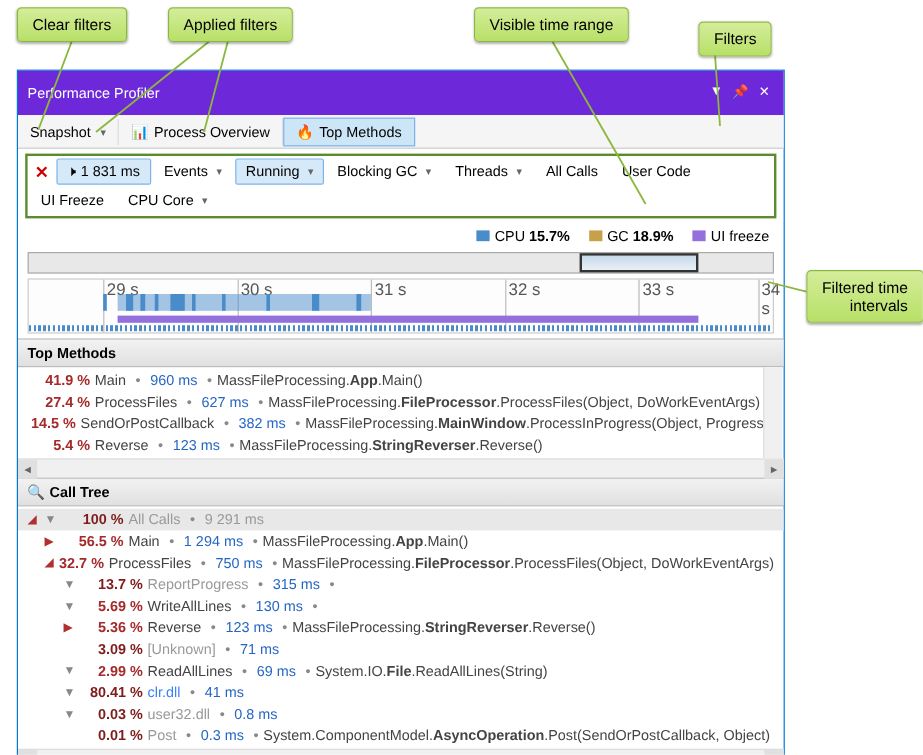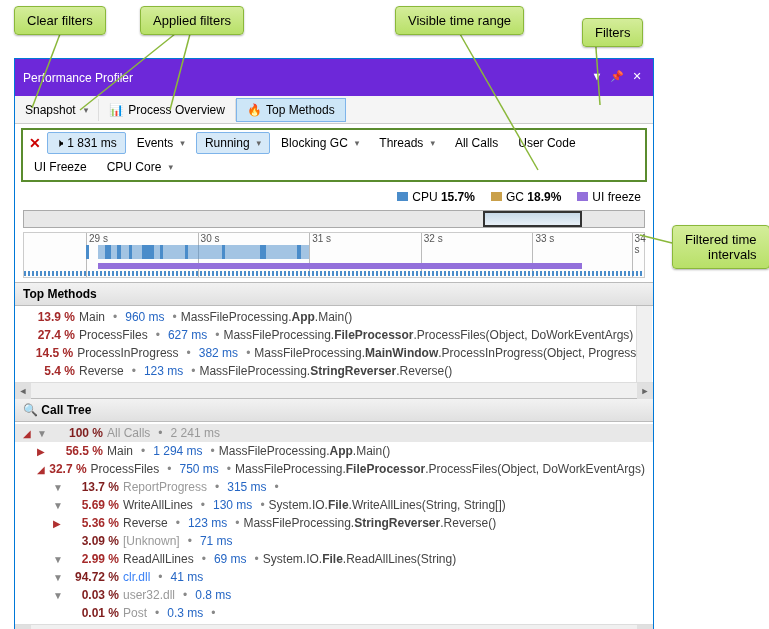--- a/index.html
+++ b/index.html
@@ -32,21 +32,21 @@
 .dropdown-arrow::after { content:"▾"; font-size:9px; margin-left:3px; color:#666; }
 
 
 .legend-row { display:flex; justify-content:flex-end; gap:16px; padding:4px 12px; font-size:12px; align-items:center; }
 .swatch { width:11px; height:9px; display:inline-block; margin-right:4px; }
 
 
 .timeline-full { height:18px; background:#e8e8e8; border:1px solid #aaa; margin:2px 8px; position:relative; }
 .timeline-visible { position:absolute; height:100%; border:2px solid #333; background:linear-gradient(#c7d9e8,#e8f0f7); }
 .timeline-detail { height:46px; border:1px solid #ccc; margin:4px 8px; position:relative; background:#fdfdfd; }
-.tick { position:absolute; top:0; font-size:10px; color:#555; border-left:1px solid #bbb; height:100%; padding-left:2px; }
+.tick { position:absolute; top:0; font-size:14px; color:#555; border-left:1px solid #bbb; height:100%; padding-left:2px; }
 .bars { position:absolute; top:12px; left:0; right:0; height:14px; }
 .bar-seg { position:absolute; height:100%; }
 .bar-blue { background:#4a8cca; }
 .bar-purple { position:absolute; height:6px; background:#9370db; top:30px; }
 .dots-row { position:absolute; top:38px; left:0; right:0; height:5px; 
   background-image: repeating-linear-gradient(90deg,#4a8cca 0,#4a8cca 2px,transparent 2px,transparent 4px); }
 
 
 .section-hdr { background:linear-gradient(#f2f2f2,#e0e0e0); border-top:1px solid #bbb; border-bottom:1px solid #bbb; padding:4px 8px; font-weight:bold; font-size:12px; }
 
@@ -162,38 +162,38 @@
       <div class="bar-seg bar-blue" style="left:44%;width:0.7%"></div>
     </div>
     <div class="bar-purple" style="left:12%;width:78%"></div>
     <div class="dots-row"></div>
   </div>
 
   <div class="section-hdr">Top Methods</div>
   <div class="methods-wrap">
     <div class="rows" id="top-methods-rows">
         <div class="row">
-          <span class="pct">13.9 %</span>
+          <span class="pct">41.9 %</span>
           <span class="name">Main</span>
           <span class="dot">•</span>
           <span class="ms">960 ms</span>
           <span class="dot">•</span>
           <span class="path">MassFileProcessing.<b>App</b>.Main()</span>
         </div>
         <div class="row">
           <span class="pct">27.4 %</span>
           <span class="name">ProcessFiles</span>
           <span class="dot">•</span>
           <span class="ms">627 ms</span>
           <span class="dot">•</span>
           <span class="path">MassFileProcessing.<b>FileProcessor</b>.ProcessFiles(Object, DoWorkEventArgs)</span>
         </div>
         <div class="row">
           <span class="pct">14.5 %</span>
-          <span class="name">ProcessInProgress</span>
+          <span class="name">SendOrPostCallback</span>
           <span class="dot">•</span>
           <span class="ms">382 ms</span>
           <span class="dot">•</span>
           <span class="path">MassFileProcessing.<b>MainWindow</b>.ProcessInProgress(Object, ProgressC</span>
         </div>
         <div class="row">
           <span class="pct">5.4 %</span>
           <span class="name">Reverse</span>
           <span class="dot">•</span>
           <span class="ms">123 ms</span>
@@ -213,21 +213,21 @@
     <span style="font-weight:normal;color:#888">🔍</span> <span>Call Tree</span>
   </div>
   <div class="tree-wrap">
     <div class="rows">
       <div class="row row-header">
         <span class="glyph red">◢</span> 
           <span class="glyph">▼</span>
         <span class="pct pct-gray">100 %</span>
         <span class="name" style="color:#999">All Calls</span>
         <span class="dot">•</span>
-          <span class="ms" style="color:#999">2 241 ms</span>
+          <span class="ms" style="color:#999">9 291 ms</span>
       </div>
       <div id="call-tree-rows">
           <div class="row indent-1">
             <span class="glyph red">▶</span>
             <span class="pct">56.5 %</span>
             <span class="name">Main</span>
             <span class="dot">•</span>
             <span class="ms">1 294 ms</span>
             <span class="dot">•</span>
             <span class="path">MassFileProcessing.<b>App</b>.Main()</span>
@@ -249,21 +249,20 @@
             <span class="ms">315 ms</span>
             <span class="dot">•</span>
           </div>
           <div class="row indent-2">
             <span class="glyph">▼</span>
             <span class="pct">5.69 %</span>
             <span class="name">WriteAllLines</span>
             <span class="dot">•</span>
             <span class="ms">130 ms</span>
             <span class="dot">•</span>
-            <span class="path">System.IO.<b>File</b>.WriteAllLines(String, String[])</span>
           </div>
           <div class="row indent-2">
             <span class="glyph red">▶</span>
             <span class="pct">5.36 %</span>
             <span class="name">Reverse</span>
             <span class="dot">•</span>
             <span class="ms">123 ms</span>
             <span class="dot">•</span>
             <span class="path">MassFileProcessing.<b>StringReverser</b>.Reverse()</span>
           </div>
@@ -278,39 +277,40 @@
             <span class="glyph">▼</span>
             <span class="pct">2.99 %</span>
             <span class="name">ReadAllLines</span>
             <span class="dot">•</span>
             <span class="ms">69 ms</span>
             <span class="dot">•</span>
             <span class="path">System.IO.<b>File</b>.ReadAllLines(String)</span>
           </div>
           <div class="row indent-2">
             <span class="glyph">▼</span>
-            <span class="pct pct-gray">94.72 %</span>
+            <span class="pct pct-gray">80.41 %</span>
             <span class="name" style="color:#3b82f6">clr.dll</span>
             <span class="dot">•</span>
             <span class="ms">41 ms</span>
           </div>
           <div class="row indent-2">
             <span class="glyph">▼</span>
             <span class="pct pct-gray">0.03 %</span>
             <span class="name" style="color:#999">user32.dll</span>
             <span class="dot">•</span>
             <span class="ms">0.8 ms</span>
           </div>
           <div class="row indent-2">
             <span class="glyph"></span>
             <span class="pct pct-gray">0.01 %</span>
             <span class="name" style="color:#999">Post</span>
             <span class="dot">•</span>
             <span class="ms">0.3 ms</span>
             <span class="dot">•</span>
+            <span class="path">System.ComponentModel.<b>AsyncOperation</b>.Post(SendOrPostCallback, Object)</span>
           </div>
         </div>
     </div>
   </div>
   <div class="scrollbar-h">
     <div class="sb-btn">◄</div>
       <div style="flex:1"></div>
       <div class="sb-btn">►</div>
   </div>
 </div>

